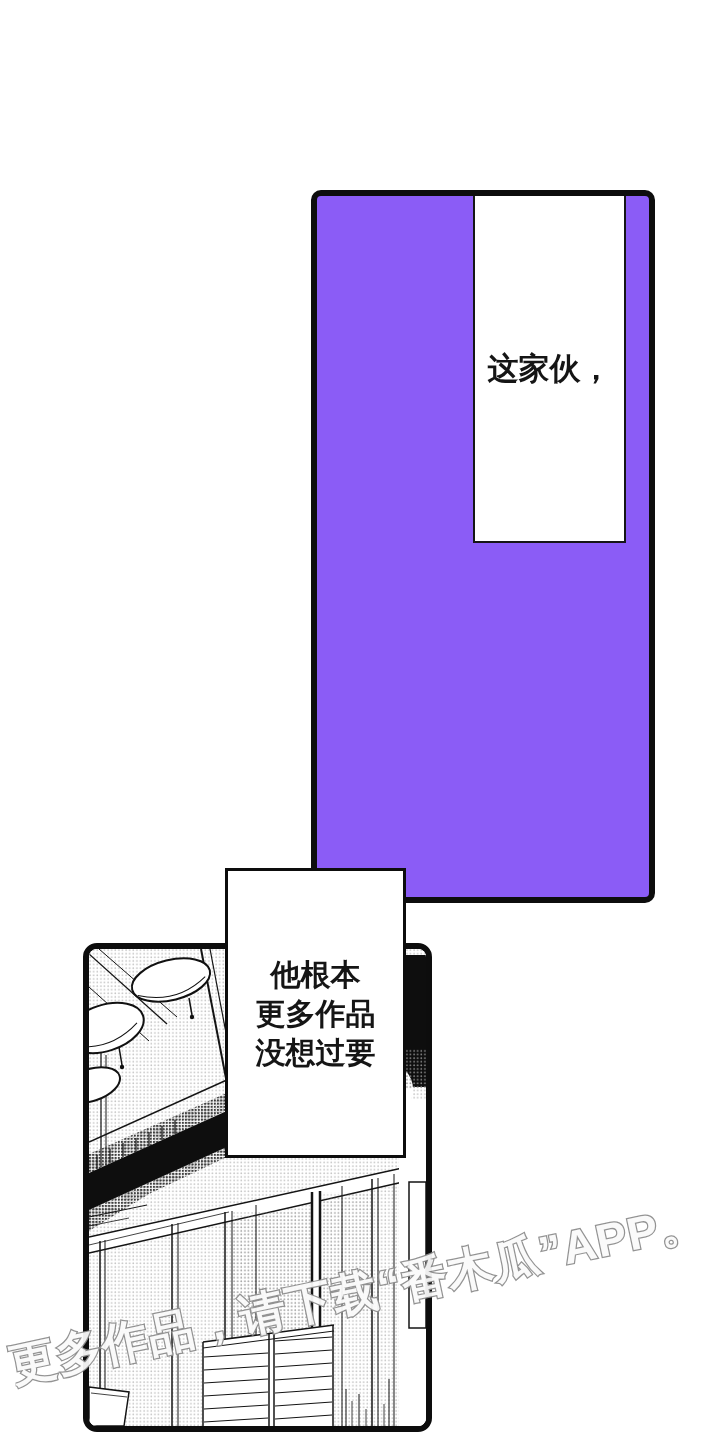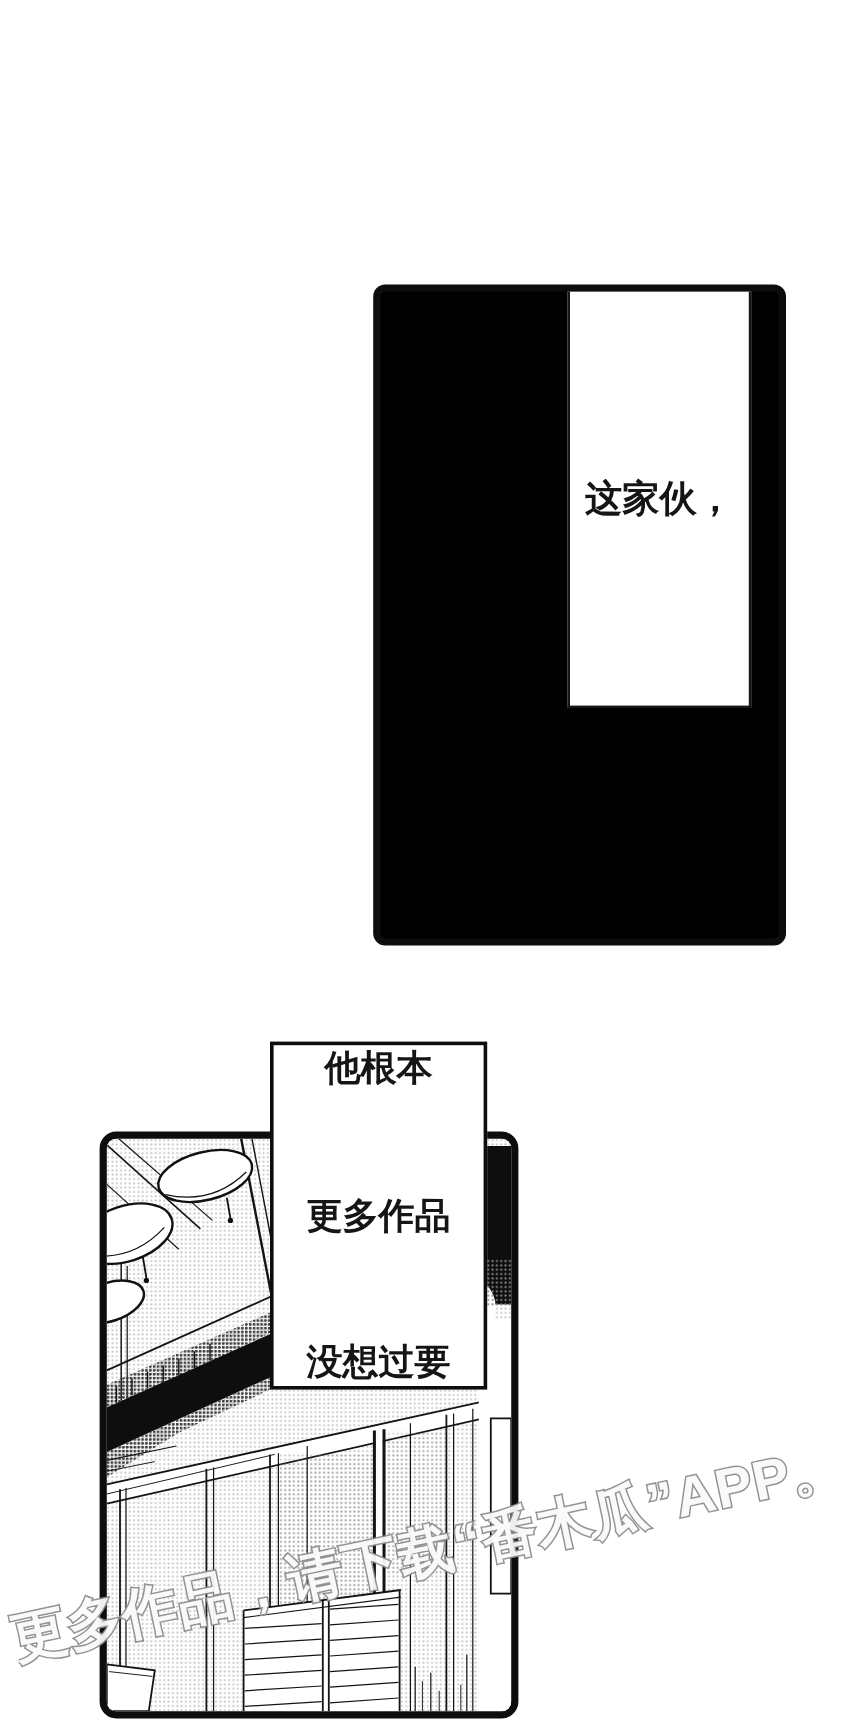--- a/index.html
+++ b/index.html
@@ -5,23 +5,23 @@
   html,body{margin:0;padding:0;}
   body{
     width:720px;height:1440px;position:relative;overflow:hidden;
     background:#ffffff;
     font-family:"Liberation Sans","DejaVu Sans",sans-serif;
   }
   .page{position:absolute;inset:0;background:#ffffff;}
 
   
   .panel-top{
-    position:absolute;left:311px;top:190px;width:344px;height:551px;
+    position:absolute;left:311px;top:190px;width:344px;height:713px;
     box-sizing:border-box;border:6px solid #0d0d0d;border-radius:10px;
-    background:#000000;z-index:1;margin-top:47px;
+    background:#8b5cf6;z-index:1;
   }
   .caption-box{
     position:absolute;left:156px;top:0;width:153px;height:347px;
     box-sizing:border-box;border:2px solid #161616;border-top:none;
     background:#ffffff;
     display:flex;flex-direction:column;align-items:center;justify-content:center;
   }
   .caption-line{
     font-size:31px;line-height:43px;font-weight:600;color:#151515;
     letter-spacing:0px;white-space:nowrap;
@@ -32,21 +32,21 @@
     position:absolute;left:83px;top:943px;width:349px;height:489px;
     box-sizing:border-box;border:6px solid #0d0d0d;border-radius:14px;
     background:#ffffff;overflow:hidden;z-index:2;
   }
   .panel-art svg{display:block;width:337px;height:477px;}
 
   
   .bubble{
     position:absolute;left:225px;top:868px;width:181px;height:290px;
     box-sizing:border-box;border:3px solid #0d0d0d;background:#ffffff;z-index:10;
-    display:flex;flex-direction:column;align-items:center;justify-content:space-between;
+    display:flex;flex-direction:column;align-items:center;justify-content:center;
   }
   .bubble-line{
     font-size:30px;line-height:39px;font-weight:600;color:#151515;
     letter-spacing:0px;white-space:nowrap;
   }
 
   
   .watermark{
     position:absolute;left:4px;top:1337px;z-index:30;
     transform:rotate(-12deg);transform-origin:0 0;

